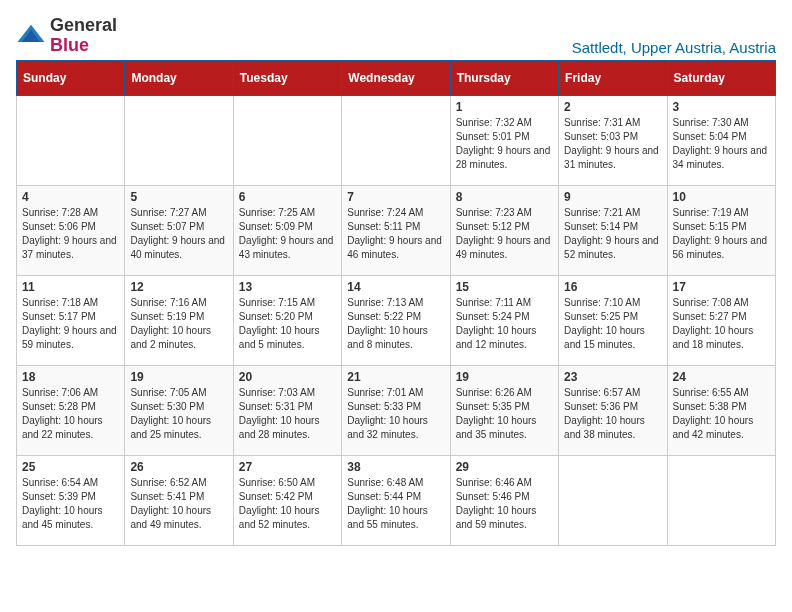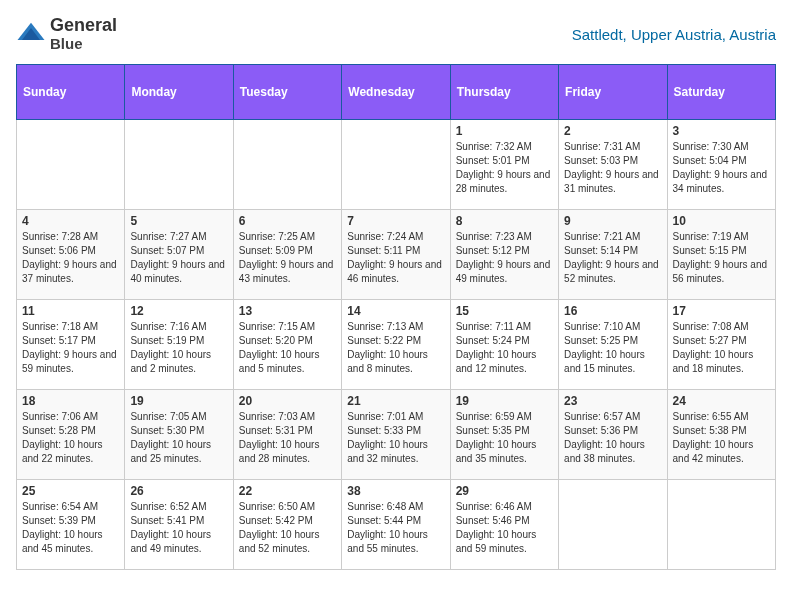--- a/index.html
+++ b/index.html
@@ -6,42 +6,42 @@
     body {
       font-family: Arial, sans-serif;
       background: #fff;
       width: 792px;
       min-height: 612px;
       padding: 16px;
     }
     .header {
       display: flex;
       justify-content: space-between;
-      align-items: center;
-      margin-bottom: 12px;
+      align-items: flex-end;
+      margin-bottom: 4px;
     }
     .logo {
       display: flex;
       align-items: center;
       gap: 4px;
     }
     .logo-text {
       display: flex;
       flex-direction: column;
       line-height: 1.1;
     }
     .logo-general {
       font-size: 18px;
       font-weight: bold;
       color: #333;
     }
     .logo-blue {
-      font-size: 15px;
-      font-weight: bold;
-      color: #404040;
+      font-size: 18px;
+      font-weight: bold;
+      color: #be185d;
     }
     .logo-icon {
       width: 30px;
       height: 30px;
     }
     .title-block {
       text-align: right;
     }
     .month-title {
       font-size: 36px;
@@ -52,24 +52,24 @@
     .location {
       font-size: 15px;
       color: #0369a1;
     }
     .calendar {
       width: 100%;
       border-collapse: collapse;
       font-size: 11px;
     }
     .calendar th {
-      background: #8b5cf6;
+      background: #b91c1c;
       color: #fff;
       text-align: left;
-      padding: 20px 6px;
+      padding: 10px 6px;
       font-size: 12px;
       font-weight: bold;
       border: 1px solid #1a5a9f;
     }
     .calendar td {
       border: 1px solid #ccc;
       vertical-align: top;
       padding: 4px 5px;
       width: calc(100% / 7);
       height: 90px;
@@ -279,21 +279,21 @@
         </td>
         <td>
           <span class="day-num">21</span>
           <div class="day-info">Sunrise: 7:01 AM
 Sunset: 5:33 PM
 Daylight: 10 hours
 and 32 minutes.</div>
         </td>
         <td>
           <span class="day-num">19</span>
-          <div class="day-info">Sunrise: 6:59 AM
+          <div class="day-info">Sunrise: 6:26 AM
 Sunset: 5:35 PM
 Daylight: 10 hours
 and 35 minutes.</div>
         </td>
         <td>
           <span class="day-num">23</span>
           <div class="day-info">Sunrise: 6:57 AM
 Sunset: 5:36 PM
 Daylight: 10 hours
 and 38 minutes.</div>
@@ -315,21 +315,21 @@
 and 45 minutes.</div>
         </td>
         <td>
           <span class="day-num">26</span>
           <div class="day-info">Sunrise: 6:52 AM
 Sunset: 5:41 PM
 Daylight: 10 hours
 and 49 minutes.</div>
         </td>
         <td>
-          <span class="day-num">22</span>
+          <span class="day-num">27</span>
           <div class="day-info">Sunrise: 6:50 AM
 Sunset: 5:42 PM
 Daylight: 10 hours
 and 52 minutes.</div>
         </td>
         <td>
           <span class="day-num">38</span>
           <div class="day-info">Sunrise: 6:48 AM
 Sunset: 5:44 PM
 Daylight: 10 hours

